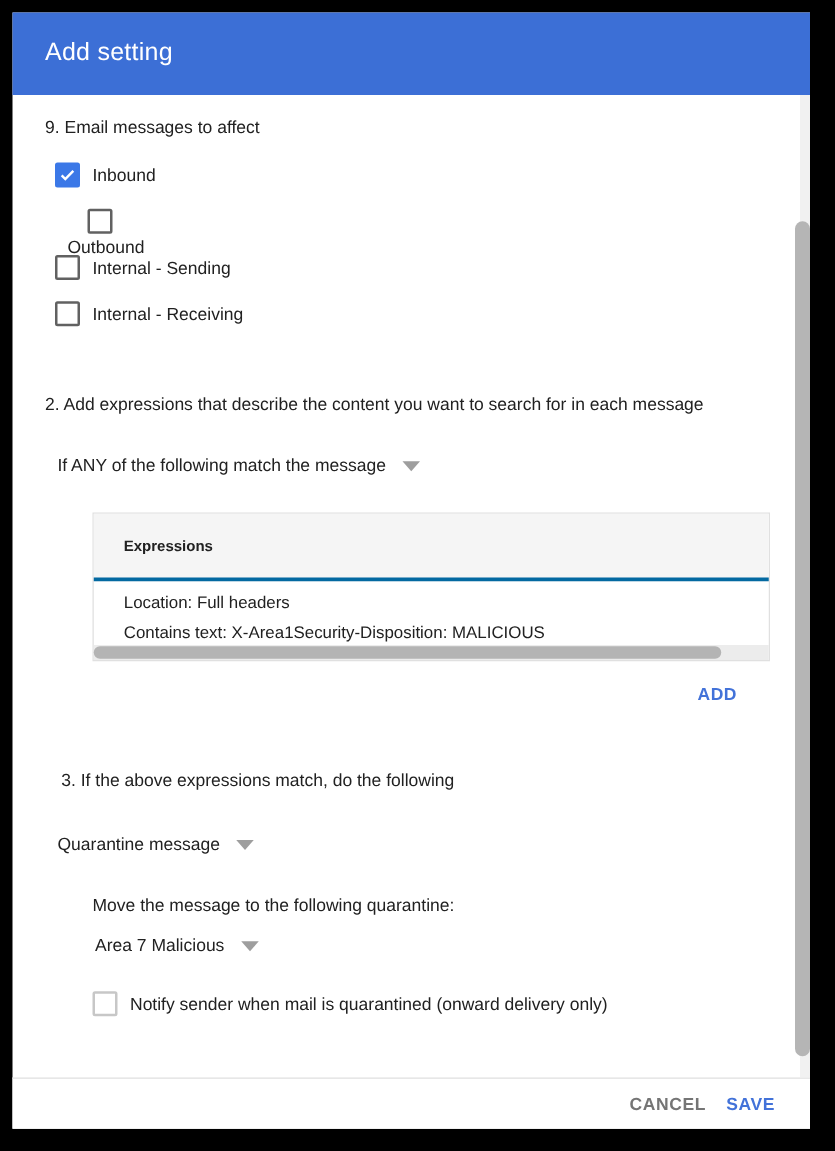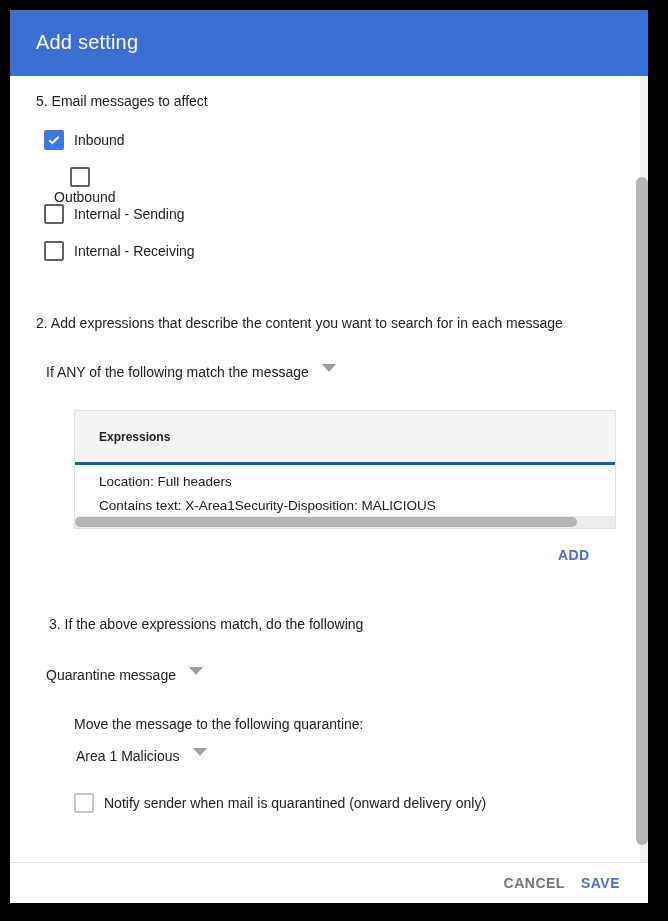--- a/index.html
+++ b/index.html
@@ -14,21 +14,21 @@
   .dialog{position:absolute;left:10px;top:10px;width:638px;height:893px;background:#fff;}
   .dlg-header{position:absolute;left:0;top:0;width:100%;height:66px;background:var(--header-bg);}
   .dlg-title{position:absolute;left:26px;top:21px;font-size:20px;color:#fff;font-weight:400;letter-spacing:.2px;}
   .sec-title{position:absolute;font-size:14px;color:#212121;line-height:20px;white-space:nowrap;}
   .cb-row{position:absolute;height:20px;display:flex;align-items:center;}
   .cb{width:20px;height:20px;border:2px solid #616161;border-radius:2px;background:#fff;
       display:inline-flex;align-items:center;justify-content:center;flex:0 0 auto;cursor:pointer;}
   .cb.checked{background:var(--checkbox-checked);border-color:var(--checkbox-checked);}
   .cb.light{border-color:#c7c7c7;}
   .cb-label{margin-left:10px;font-size:14px;line-height:20px;white-space:nowrap;}
-  .dropdown{position:absolute;display:flex;font-size:14px;line-height:20px;cursor:pointer;white-space:nowrap;}
+  .dropdown{position:absolute;display:flex;align-items:center;font-size:14px;line-height:20px;cursor:pointer;white-space:nowrap;}
   .caret{width:0;height:0;border-left:7px solid transparent;border-right:7px solid transparent;
          border-top:8px solid #9e9e9e;margin-left:13px;margin-top:2px;}
   .expr-table{position:absolute;left:64px;top:400px;width:542px;height:119px;
               border:1px solid #e0e0e0;background:#fff;}
   .expr-head{height:54px;background:#f5f5f5;border-bottom:3px solid #0369a1;
              display:flex;align-items:center;padding-left:24px;font-size:12px;font-weight:bold;color:#212121;}
   .expr-rows{padding:5px 0 0 24px;}
   .expr-row{font-size:13.5px;line-height:24px;white-space:nowrap;}
   .hscroll{position:absolute;left:0;bottom:0;width:100%;height:12px;background:#ececec;}
   .hscroll-thumb{position:absolute;left:0;top:1px;width:502px;height:10px;background:#b4b4b4;border-radius:5px;cursor:pointer;}
@@ -44,21 +44,21 @@
 </style>
 </head>
 <body>
 
 <div class="dialog">
 
   <div class="dlg-header">
     <div class="dlg-title">Add setting</div>
   </div>
 
-  <div class="sec-title" style="left:26px;top:81px;">5. Email messages to affect</div>
+  <div class="sec-title" style="left:26px;top:81px;">9. Email messages to affect</div>
 
   <div class="cb-row" style="left:34px;top:120px;">
     <span class="cb checked">
       <svg width="14" height="14" viewBox="0 0 24 24">
           <path d="M4 12.5l5 5 11-11" stroke="#fff" stroke-width="3.4" fill="none"></path>
         </svg>
     </span>
     <span class="cb-label">Inbound</span>
   </div>
 
@@ -102,21 +102,21 @@
   <div class="sec-title" style="left:26px;top:604px;margin-left:13px;">3. If the above expressions match, do the following</div>
 
   <div class="dropdown" style="left:36px;top:655px;">
     <span>Quarantine message</span>
     <span class="caret"></span>
   </div>
 
   <div class="plain-label" style="left:64px;top:704px;">Move the message to the following quarantine:</div>
 
   <div class="dropdown" style="left:66px;top:736px;">
-    <span>Area 1 Malicious</span>
+    <span>Area 7 Malicious</span>
     <span class="caret"></span>
   </div>
 
   <div class="cb-row" style="left:64px;top:783px;">
     <span class="cb light"></span>
     <span class="cb-label">Notify sender when mail is quarantined (onward delivery only)</span>
   </div>
 
   <div class="vscroll-track"></div>
   <div class="vscroll-thumb"></div>

